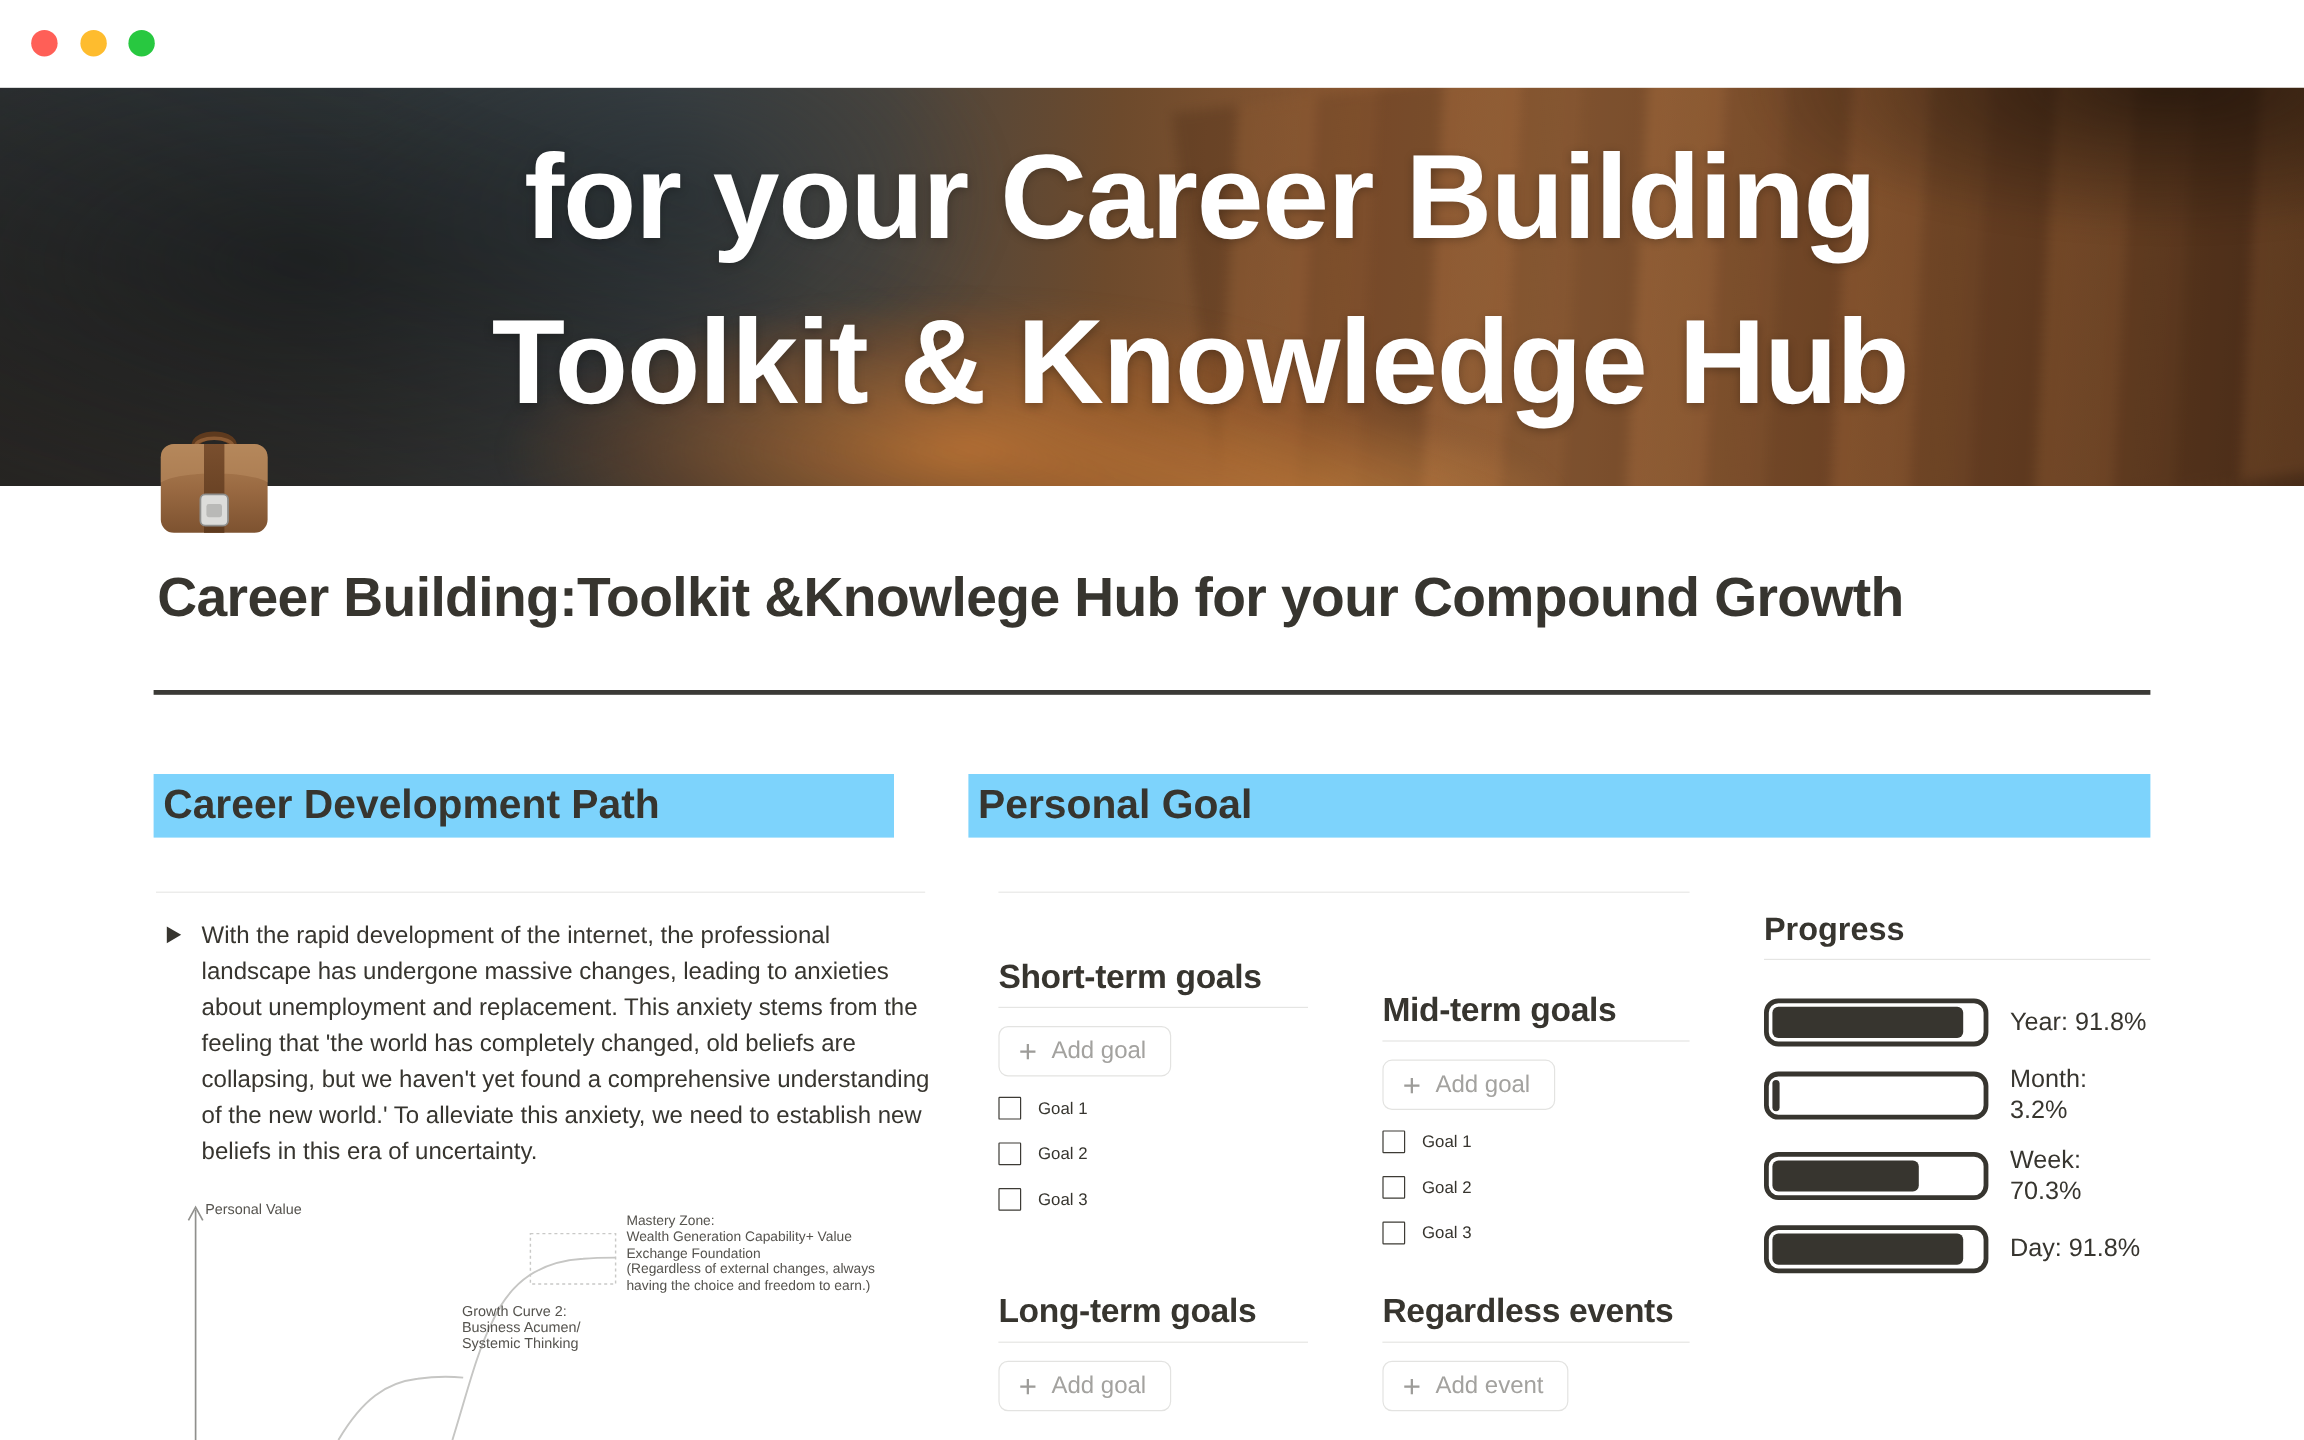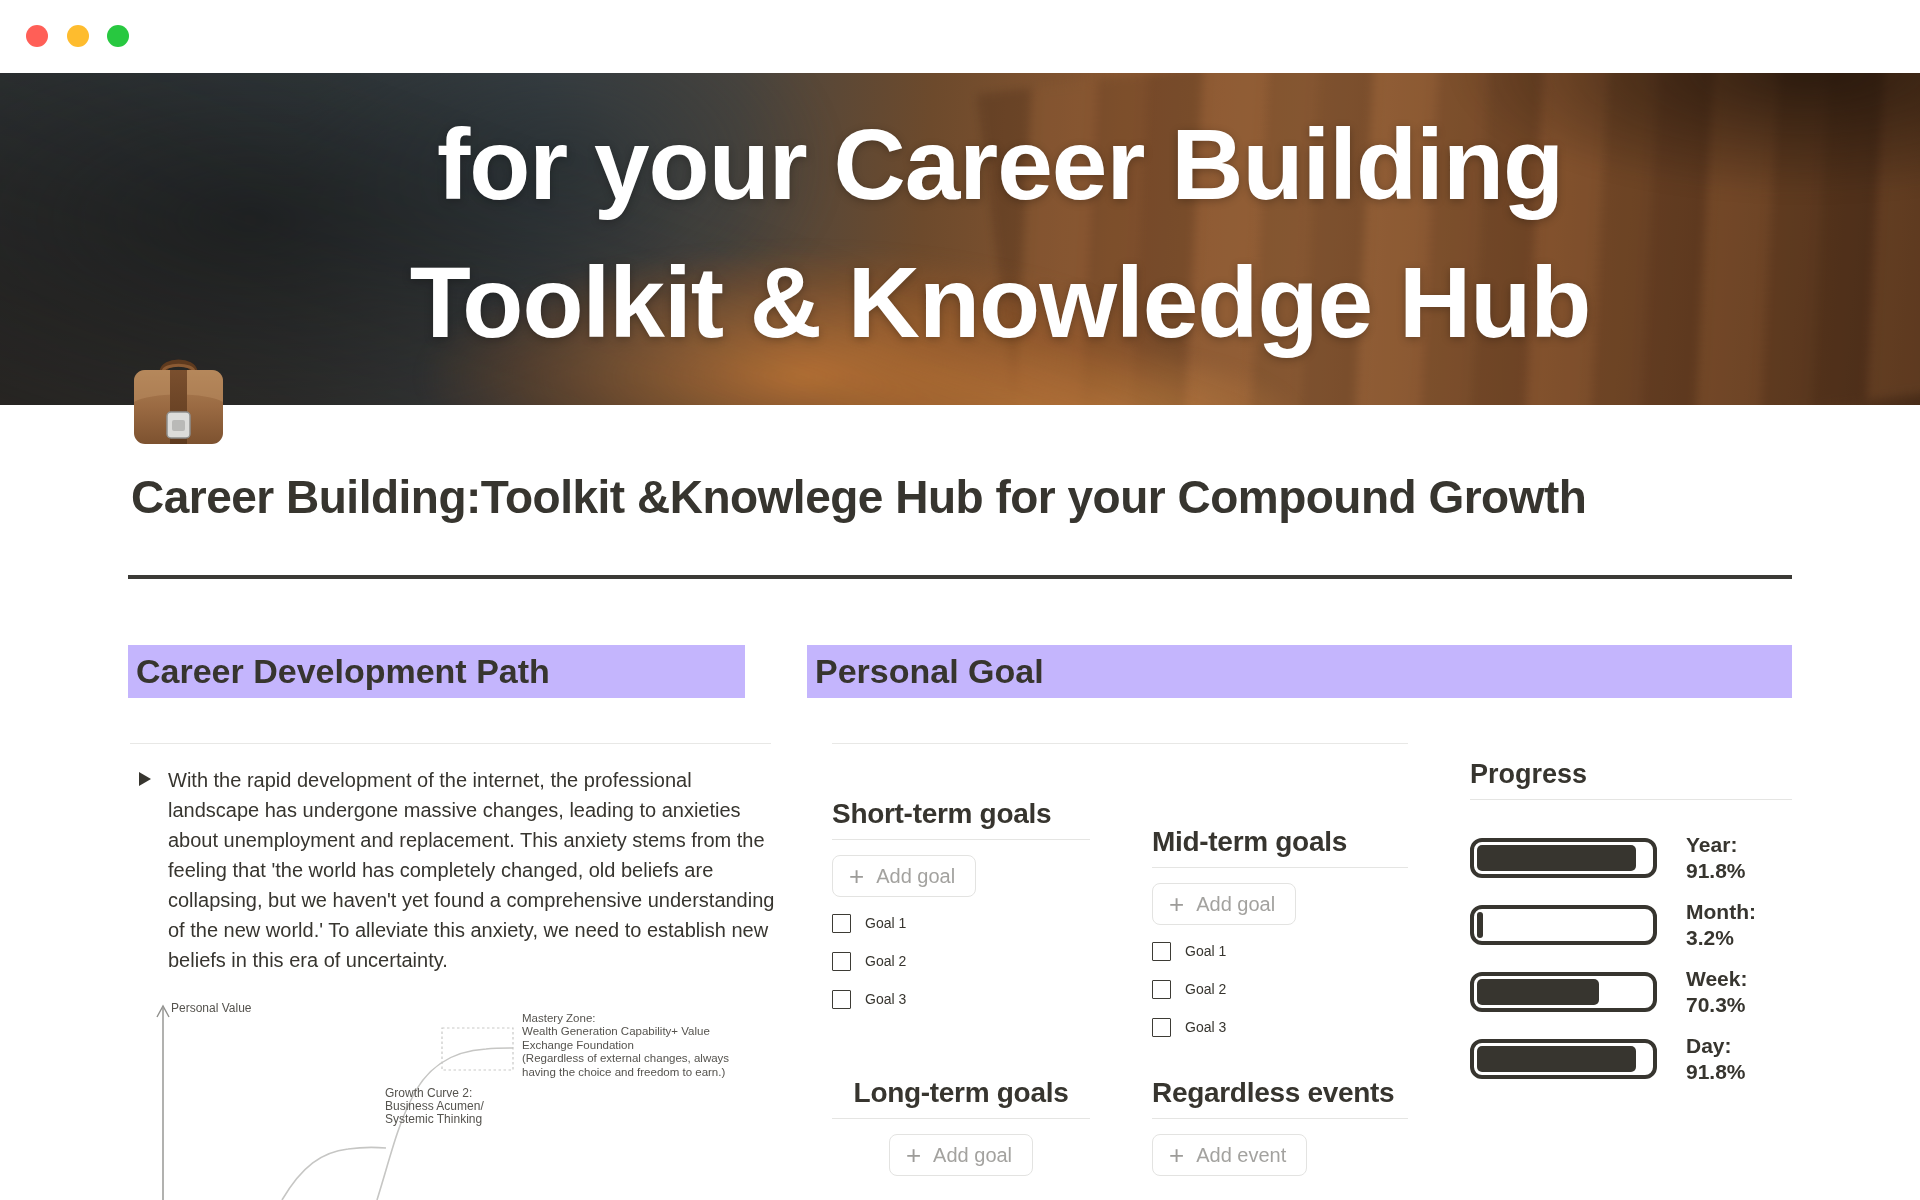--- a/index.html
+++ b/index.html
@@ -30,21 +30,21 @@
       color:#fff; font-weight:700; font-size:100px; line-height:138px; letter-spacing:-1px;
       text-shadow:0 2px 8px rgba(0,0,0,.25); }
 
   
   .page-icon { position:absolute; left:130px; top:354px; width:97px; height:94px; z-index:6; }
   .page-title { position:absolute; left:131px; top:470px; width:1500px;
       font-size:46px; font-weight:700; letter-spacing:-.5px; }
   .title-divider { position:absolute; left:128px; top:575px; width:1664px; height:4px; background:#3b3a36; }
 
   
-  .band { position:absolute; top:645px; height:53px; background:#c4b5fd;
+  .band { position:absolute; top:645px; height:53px; background:#7dd3fc;
       font-size:34px; font-weight:700; line-height:52px; padding-left:8px; }
   .band.left { left:128px; width:617px; }
   .band.right { left:807px; width:985px; }
 
   .rule-light { background:#e8e8e6; height:1px; position:absolute; }
   .rule-left { left:130px; top:743px; width:641px; }
 
   
   .toggle-marker { position:absolute; left:139px; top:772px; width:0; height:0;
       border-left:12px solid #37352f; border-top:7.5px solid transparent; border-bottom:7.5px solid transparent; cursor:pointer; }
@@ -57,42 +57,42 @@
   .lbl-pv { left:171px; top:1001px; font-size:12px; }
   .lbl-mastery { left:522px; top:1012px; font-size:11.5px; line-height:13.4px; width:270px; }
   .lbl-curve { left:385px; top:1087px; font-size:12px; line-height:13px; }
 
   
   .goals-area { position:absolute; left:832px; top:743px; width:576px; height:457px; }
   .goals-rule-top { position:absolute; left:0; top:0; width:576px; height:1px; background:#e8e8e6; }
   .goal-col { position:absolute; width:258px; }
   .gc-0 { left:0;   top:54px; }
   .gc-1 { left:320px; top:54px; width:256px;margin-top:28px; }
-  .gc-2 { left:0;   top:333px;text-align:center; }
+  .gc-2 { left:0;   top:333px; }
   .gc-3 { left:320px; top:333px; width:256px; }
   .goal-col h3 { font-size:28px; font-weight:700; line-height:34px; letter-spacing:-.3px; }
   .goal-col .col-rule { height:1px; background:#e5e5e3; margin-top:8px; }
   .add-btn { margin-top:15px; display:inline-flex; align-items:center; height:42px;
       border:1px solid #e3e3e1; border-radius:8px; background:#fff; padding:0 20px 0 16px;
       color:#a3a29f; font-size:20px; cursor:pointer; }
   .add-btn .plus { color:#9d9c99; font-size:26px; font-weight:400; margin-right:12px; line-height:1; }
   .todo { display:flex; align-items:center; margin-top:14px; height:24px; font-size:14px; }
   .checkbox { width:19px; height:19px; border:1.6px solid #3d3b35; border-radius:1px; background:#fff;
       margin-right:14px; flex:none; cursor:pointer; }
 
   
   .progress-col { position:absolute; left:1470px; top:759px; width:322px; }
   .progress-col h3 { font-size:27px; font-weight:700; line-height:30px; }
   .progress-col .col-rule { height:1px; background:#e5e5e3; margin-top:10px; }
   .p-rows { margin-top:32px; }
   .p-row { display:flex; align-items:center; margin-bottom:15px; }
   .p-bar { width:187px; height:40px; border:4px solid #37352f; border-radius:12px; background:#fff;
       padding:3px; flex:none; }
   .p-fill { height:100%; background:#37352f; border-radius:5px; min-width:6px; }
-  .p-label { margin-left:29px; font-size:21px; line-height:26px; white-space:pre-line;font-weight:bold; }
+  .p-label { margin-left:18px; font-size:21px; line-height:26px; white-space:pre-line; }
 </style>
 </head>
 <body>
 
 <div class="titlebar">
   <div class="tl red"></div>
   <div class="tl yellow"></div>
   <div class="tl green"></div>
 </div>
 

